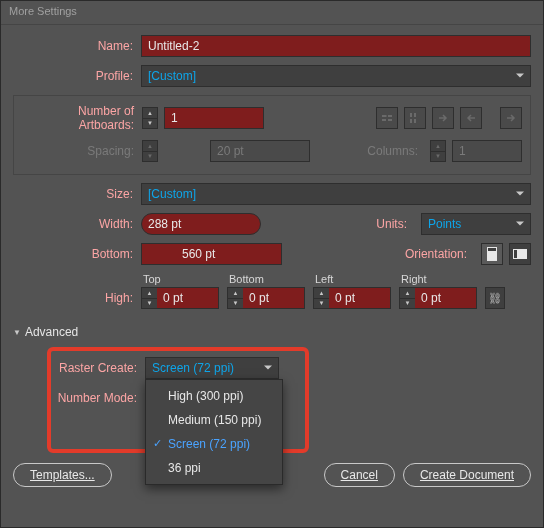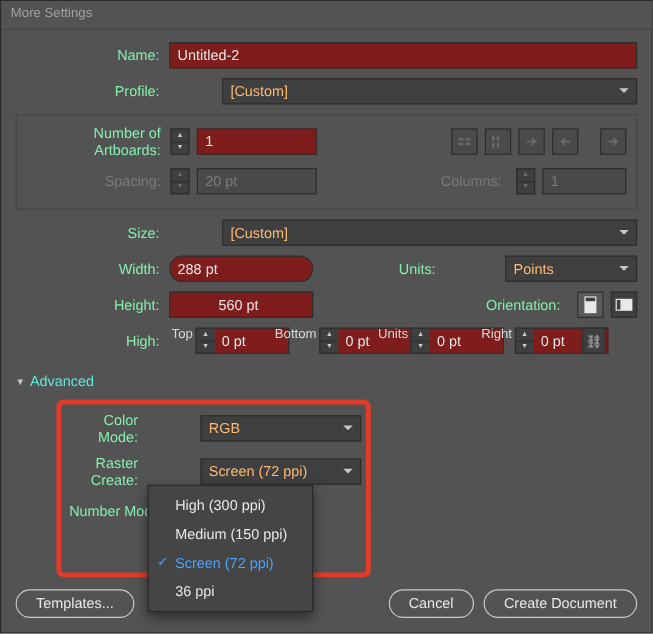--- a/index.html
+++ b/index.html
@@ -2,58 +2,58 @@
 <html><head>
 <meta charset="utf-8">
 <style>
 * { box-sizing: border-box; margin: 0; padding: 0; font-family: "Segoe UI", Tahoma, sans-serif; }
 body { background: #ffffff; width: 544px; height: 528px; overflow: hidden; }
 .window { width: 544px; height: 528px; background: #535353; border: 1px solid #2a2a2a; }
 .titlebar { height: 24px; background: #535353; padding: 4px 8px; color: #a0a0a0; font-size: 11px; border-bottom: 1px solid #454545; }
 .content { padding: 10px 12px 4px 12px; }
 
 .row { display: flex; align-items: center; margin-bottom: 8px; min-height: 22px; }
-.label { width: 128px; text-align: right; color: #86efac; font-size: 12px; padding-right: 8px; }
+.label { width: 128px; text-align: right; color: #fca5a5; font-size: 12px; padding-right: 8px; }
 .label.disabled { color: #7a7a7a; }
 .field { flex: 1; display: flex; align-items: center; gap: 6px; }
 
 .input-text { background: #7f1d1d; border: 1px solid #2e2e2e; color: #e8e8e8; font-size: 12px; padding: 3px 6px; width: 100%; height: 22px; }
 .input-text.disabled { background: #4a4a4a; color: #7a7a7a; }
-.select { background: #3f3f3f; border: 1px solid #2e2e2e; color: #fdba74; font-size: 12px; padding: 3px 6px; width: 100%; height: 22px; position: relative; display:flex; align-items:center;margin-left:44px; }
+.select { background: #3f3f3f; border: 1px solid #2e2e2e; color: #0ea5e9; font-size: 12px; padding: 3px 6px; width: 100%; height: 22px; position: relative; display:flex; align-items:center; }
 .select::after { content: ""; position: absolute; right: 6px; top: 50%; transform: translateY(-30%); border: 4px solid transparent; border-top-color: #c8c8c8; }
 .stepper { display: flex; flex-direction: column; background: #3f3f3f; border: 1px solid #2e2e2e; width: 16px; height: 22px; }
 .stepper span { flex:1; display:flex; align-items:center; justify-content:center; font-size:6px; color:#c8c8c8; cursor:pointer; }
 .stepper span:first-child { border-bottom:1px solid #2e2e2e; }
 .stepper.disabled span { color:#6a6a6a; }
 
 .panel { border: 1px solid #454545; padding: 8px 8px 4px 8px; margin-bottom: 8px; }
 
 .icon-btn { width: 22px; height: 22px; background:#3f3f3f; border:1px solid #2e2e2e; display:flex; align-items:center; justify-content:center; color:#b8b8b8; font-size:10px; }
 .icon-btn.disabled { color:#6a6a6a; background:#4a4a4a; }
 
 .bleed-group { display:flex; gap:6px; align-items:flex-end; }
-.bleed-col { display:flex; flex-direction:row; gap:2px; width:80px; }
+.bleed-col { display:flex; flex-direction:column; gap:2px; width:80px; }
 .bleed-head { color:#d8d8d8; font-size:11px; padding-left:2px; }
 .bleed-field { display:flex; }
 .bleed-field .stepper { border-right:none; }
 .bleed-field .input-text { width:62px; border-left:none;}
 
-.section-hdr { display:flex; align-items:center; color:#5eead4; font-size:12px; gap:4px; margin:16px 0 8px 0; cursor:pointer; }
+.section-hdr { display:flex; align-items:center; color:#e5e5e5; font-size:12px; gap:4px; margin:16px 0 8px 0; cursor:pointer; }
 .section-hdr::before { content:"▼"; font-size:8px; color:#c8c8c8; }
 
 .highlight { border:4px solid #e33b2a; border-radius:6px; position:relative; padding:6px 4px 6px 0; margin-left:34px; width:262px; }
 
 .dropdown-open { position:relative; }
 .dropdown-menu { position:absolute; top:22px; left:0; width:138px; background:#454545; border:1px solid #2a2a2a; box-shadow:0 4px 10px rgba(0,0,0,0.5); z-index:10; padding:4px 0; }
 .dropdown-menu .item { padding:5px 10px 5px 22px; font-size:12px; color:#e8e8e8; position:relative; cursor:pointer; }
 .dropdown-menu .item.selected { color:#4aa3ff; }
 .dropdown-menu .item.selected::before { content:"✓"; position:absolute; left:7px; color:#4aa3ff; font-size:11px; }
 
 .footer { display:flex; align-items:center; gap:8px; padding:6px 12px 10px 12px; }
-.btn { background: transparent; border:1px solid #c8c8c8; color:#e8e8e8; font-size:12px; padding:4px 16px; border-radius:12px; cursor:pointer; height:24px; display:flex; align-items:center; }
+.btn { background: transparent; border:1px solid #c8c8c8; color:#e8e8e8; font-size:12px; padding:4px 16px; border-radius:12px; cursor:pointer; height:24px; display:flex; align-items:center;text-decoration:underline; }
 .btn.primary { border:1px solid #c8c8c8; }
 .spacer { flex:1; }
 
 .orient-btn { width:22px; height:22px; background:#3f3f3f; border:1px solid #2e2e2e; display:flex; align-items:center; justify-content:center; }
 .orient-btn.active { background:#5a5a5a; }
 .orient-glyph-p { width:10px; height:14px; background:#e8e8e8; position:relative; }
 .orient-glyph-p::after { content:""; position:absolute; left:1px; right:1px; top:1px; height:3px; background:#3f3f3f; }
 .orient-glyph-l { width:14px; height:10px; background:#e8e8e8; position:relative; }
 .orient-glyph-l::after { content:""; position:absolute; left:1px; bottom:1px; top:1px; width:3px; background:#3f3f3f; }
 
@@ -126,21 +126,21 @@
             </div>
         </div>
       </div>
       <div class="row">
         <div class="label disabled" style="width:120px">Spacing:</div>
         <div class="field">
           <div class="stepper disabled">
               <span>▲</span>
               <span>▼</span>
             </div>
-          <input class="input-text disabled" style="width: 100px;" disabled="" value="20 pt">
+          <input class="input-text disabled" style="width: 100px; margin-left: 46px;" disabled="" value="20 pt">
           <div class="spacer"></div>
           <div class="label disabled" style="width:auto;padding-right:6px">Columns:</div>
           <div class="stepper disabled">
               <span>▲</span>
               <span>▼</span>
             </div>
           <input class="input-text disabled" style="width: 70px;" disabled="" value="1">
         </div>
       </div>
     </div>
@@ -160,23 +160,23 @@
         <input class="input-text" style="width: 120px; border-radius: 11px;" value="288 pt">
         <div class="spacer"></div>
         <div class="label" style="width:auto">Units:</div>
         <div class="select" style="width:110px">
             <span>Points</span>
           </div>
       </div>
     </div>
 
     <div class="row">
-      <div class="label">Height:</div>
-      <div class="field">
-        <input class="input-text" style="width: 120px; padding-left: 40px;" value="560 pt">
+      <div class="label">Bottom:</div>
+      <div class="field">
+        <input class="input-text" style="width: 141px; padding-left: 40px;" value="560 pt">
         <div class="spacer"></div>
         <div class="label" style="width:auto">Orientation:</div>
         <div class="orient-btn active">
             <div class="orient-glyph-p"></div>
           </div>
         <div class="orient-btn">
             <div class="orient-glyph-l"></div>
           </div>
       </div>
     </div>
@@ -198,21 +198,21 @@
           <div class="bleed-head">Bottom</div>
           <div class="bleed-field">
             <div class="stepper">
                 <span>▲</span>
                 <span>▼</span>
               </div>
             <input class="input-text" value="0 pt" style="">
           </div>
         </div>
         <div class="bleed-col">
-          <div class="bleed-head">Units</div>
+          <div class="bleed-head">Left</div>
           <div class="bleed-field">
             <div class="stepper">
                 <span>▲</span>
                 <span>▼</span>
               </div>
             <input class="input-text" value="0 pt" style="">
           </div>
         </div>
         <div class="bleed-col">
           <div class="bleed-head">Right</div>
@@ -226,28 +226,20 @@
         </div>
         <div class="link-icon">⛓</div>
       </div>
     </div>
 
     <div class="section-hdr">
         <span>Advanced</span>
       </div>
 
     <div class="highlight">
-      <div class="row">
-        <div class="label" style="width:94px">Color Mode:</div>
-        <div class="field">
-            <div class="select" style="width:134px">
-              <span>RGB</span>
-            </div>
-          </div>
-      </div>
       <div class="row">
         <div class="label" style="width:94px">Raster Create:</div>
         <div class="field dropdown-open">
           <div class="select" style="width:134px">
               <span>Screen (72 ppi)</span>
             </div>
           <div class="dropdown-menu">
             <div class="item">High (300 ppi)</div>
             <div class="item">Medium (150 ppi)</div>
             <div class="item selected">Screen (72 ppi)</div>

